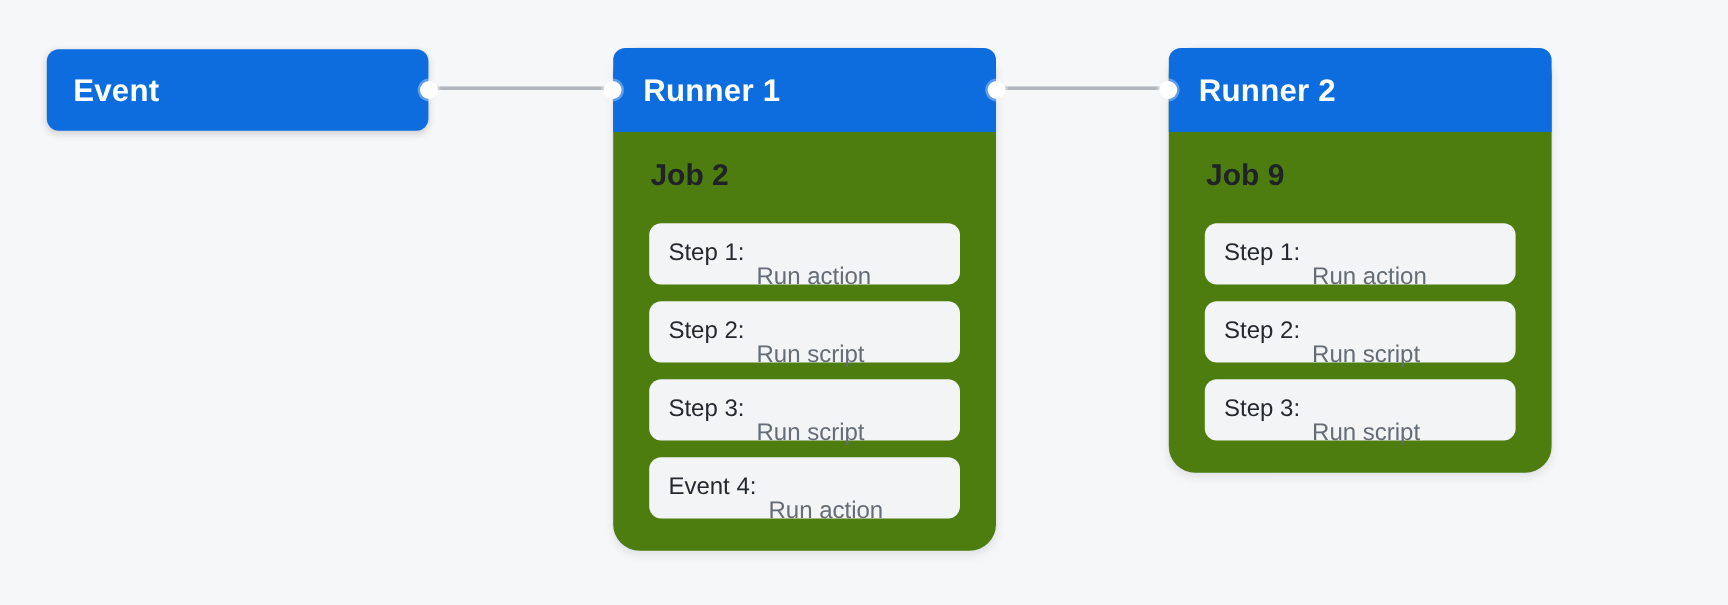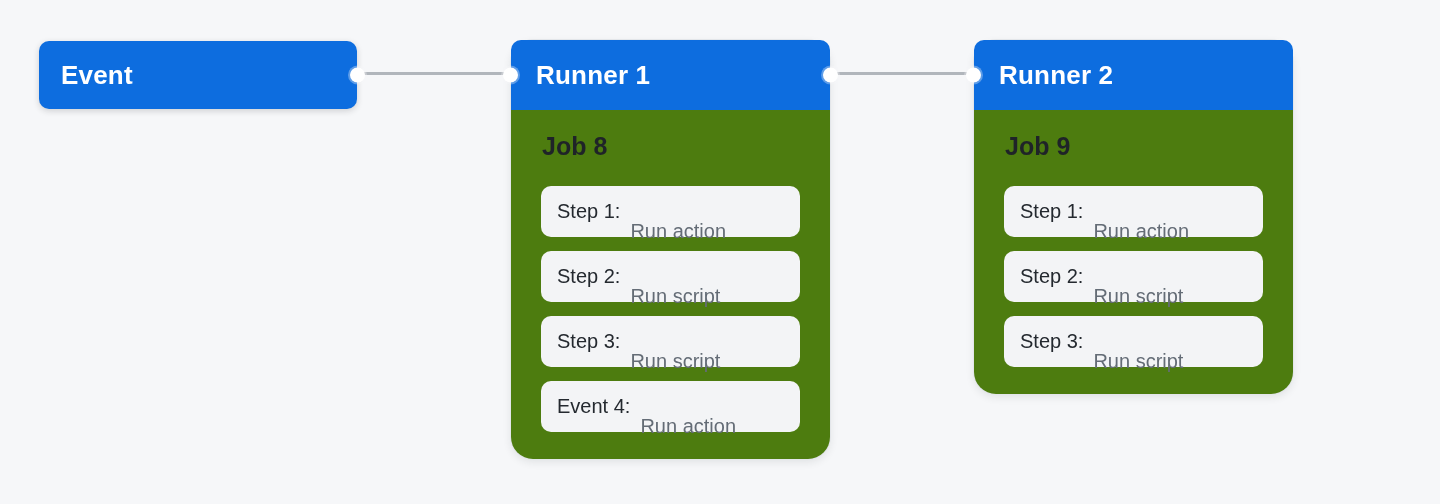--- a/index.html
+++ b/index.html
@@ -139,21 +139,21 @@
     <span class="dot dot-right"></span>
   </div>
 
   <div class="runner" id="runner1">
     <div class="runner-header">
       <span class="dot dot-left"></span>
       <span>Runner 1</span>
       <span class="dot dot-right"></span>
     </div>
     <div class="runner-body">
-      <div class="job-title">Job 8</div>
+      <div class="job-title">Job 2</div>
       <div class="steps">
         <div class="step">
           <span class="step-label">Step 1:</span>
           <span class="step-action">Run action</span>
         </div>
         <div class="step">
           <span class="step-label">Step 2:</span>
           <span class="step-action">Run script</span>
         </div>
         <div class="step">

